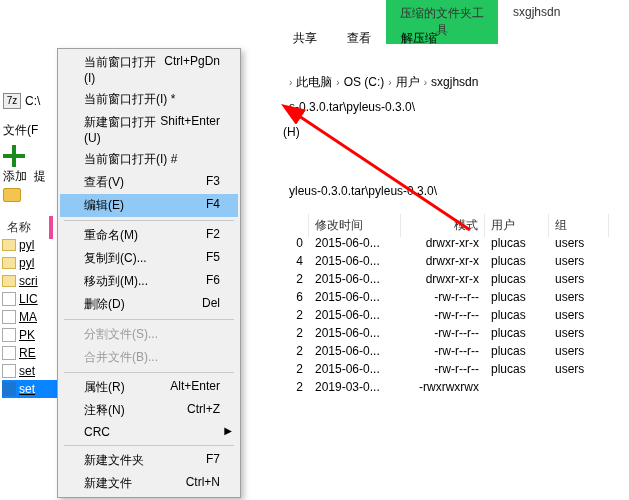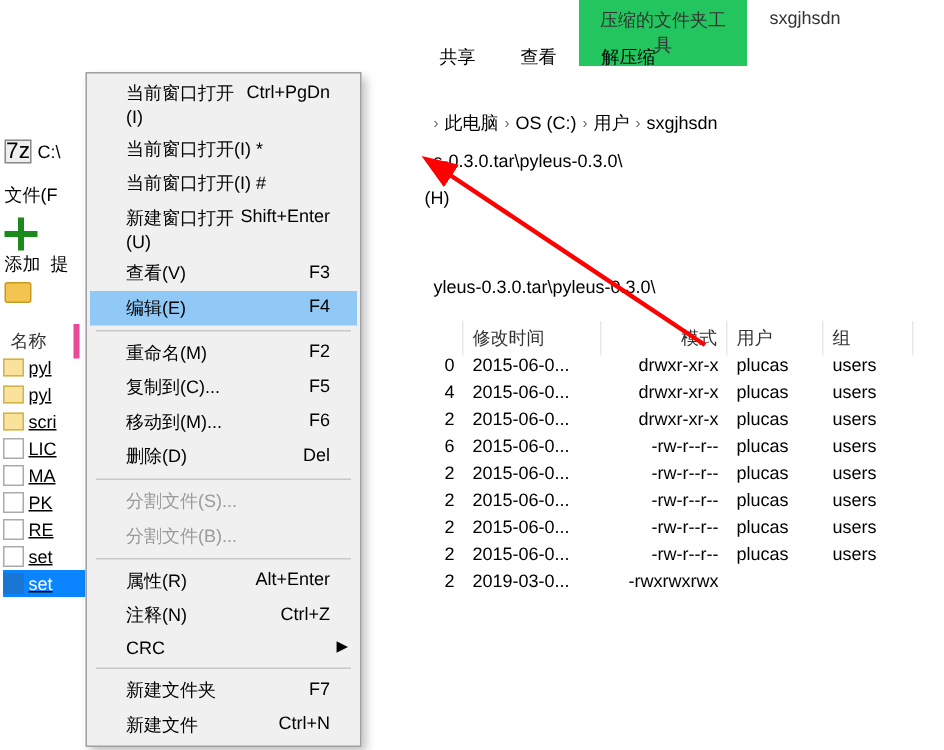--- a/index.html
+++ b/index.html
@@ -29,21 +29,21 @@
   .pathbar {
     position: absolute; left: 283px; top: 100px; right: 0; height: 24px; padding-left: 6px; color: #000;
   }
   .pathbar2 {
     position:absolute; left:283px; top:184px; right:0; height:24px; padding-left:6px; color:#000;
   }
   .pathlabel { position:absolute; left:283px; top:125px; color:#000; }
 
   
   .sevenz-titlebar { position:absolute; left:3px; top:93px; display:flex; align-items:center; gap:4px; }
-  .sevenz-icon { width:18px; height:16px; border:1px solid #888; display:inline-block; font-size:15px; text-align:center; line-height:14px; background:#eee; }
+  .sevenz-icon { width:18px; height:16px; border:1px solid #888; display:inline-block; font-size:10px; text-align:center; line-height:14px; background:#eee; }
   .sevenz-menubar { position:absolute; left:3px; top:122px; }
   .sevenz-toolbar { position:absolute; left:3px; top:145px; display:flex; align-items:center; gap:6px; }
   .plus-icon { width:22px; height:22px; display:inline-block; position:relative; }
   .plus-icon::before, .plus-icon::after { content:""; position:absolute; background:#1a8a1a; }
   .plus-icon::before { left:9px; top:0; width:4px; height:22px; }
   .plus-icon::after { top:9px; left:0; width:22px; height:4px; }
   .sevenz-addr { position:absolute; left:3px; top:188px; display:flex; align-items:center; gap:4px; }
   .folder-icon { width:18px; height:14px; background:#f4c450; border:1px solid #c99a20; display:inline-block; border-radius:2px; }
 
   
@@ -249,26 +249,26 @@
 <div class="ctxmenu" id="ctxmenu">
     <div class="ctxitem">
       <span>当前窗口打开(I)</span>
       <span>Ctrl+PgDn</span>
     </div>
     <div class="ctxitem">
       <span>当前窗口打开(I) *</span>
       <span></span>
     </div>
     <div class="ctxitem">
-      <span>当前窗口打开(I) #</span>
-      <span></span>
-    </div>
-    <div class="ctxitem">
       <span>新建窗口打开(U)</span>
       <span>Shift+Enter</span>
+    </div>
+    <div class="ctxitem">
+      <span>当前窗口打开(I) #</span>
+      <span></span>
     </div>
     <div class="ctxitem">
       <span>查看(V)</span>
       <span>F3</span>
     </div>
     <div class="ctxitem highlighted">
       <span>编辑(E)</span>
       <span>F4</span>
     </div>
     <div class="ctxsep"></div>
@@ -287,21 +287,21 @@
     <div class="ctxitem">
       <span>删除(D)</span>
       <span>Del</span>
     </div>
     <div class="ctxsep"></div>
     <div class="ctxitem disabled">
       <span>分割文件(S)...</span>
       <span></span>
     </div>
     <div class="ctxitem disabled">
-      <span>分割文件(B)...</span>
+      <span>合并文件(B)...</span>
       <span></span>
     </div>
     <div class="ctxsep"></div>
     <div class="ctxitem">
       <span>属性(R)</span>
       <span>Alt+Enter</span>
     </div>
     <div class="ctxitem">
       <span>注释(N)</span>
       <span>Ctrl+Z</span>

